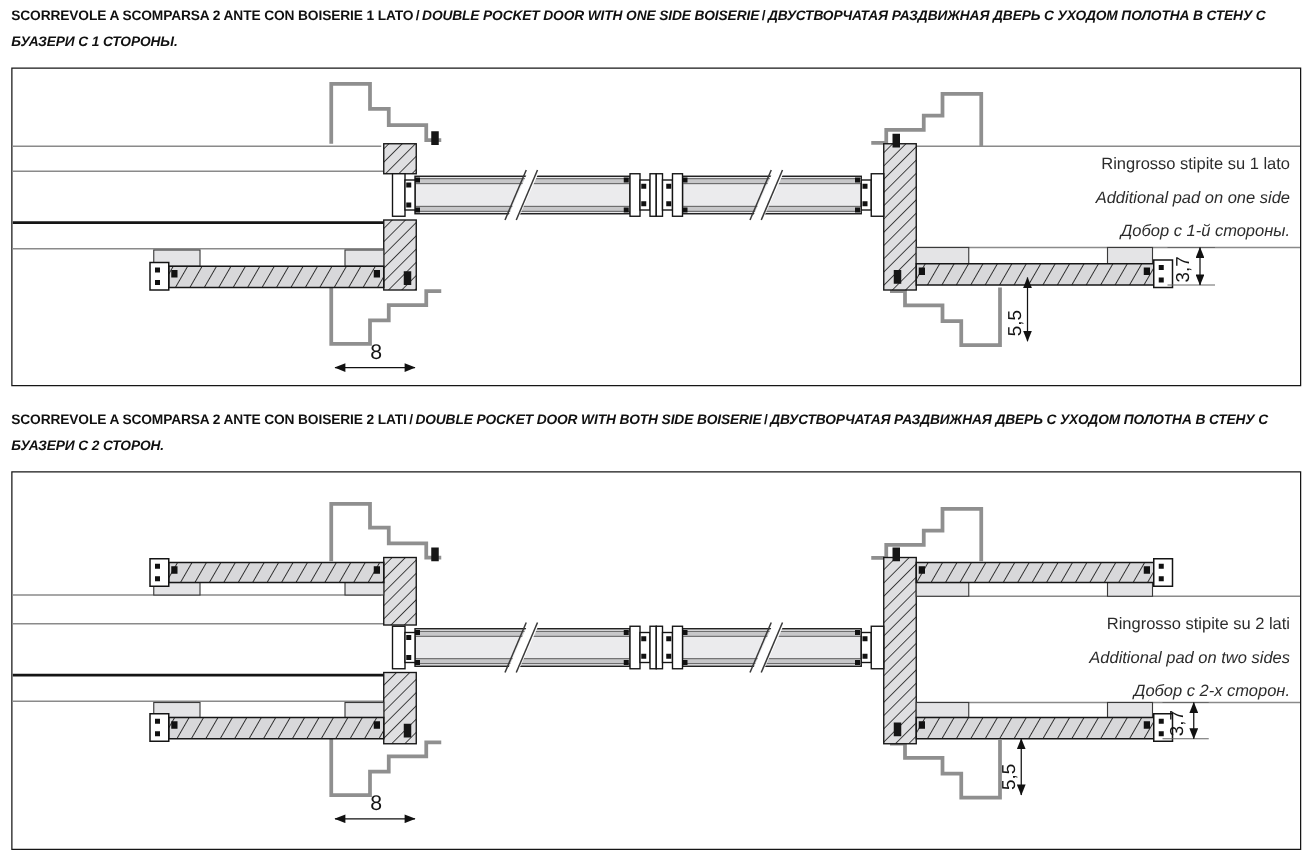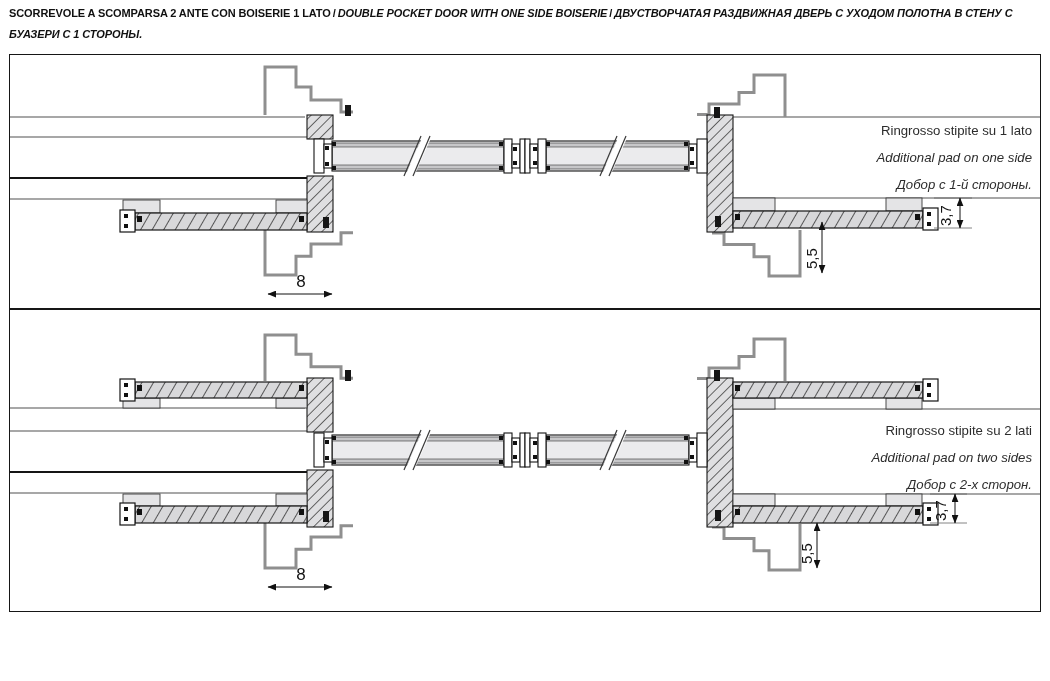--- a/index.html
+++ b/index.html
@@ -132,20 +132,21 @@
         <line x1="924" y1="143" x2="962" y2="143" stroke="#666" stroke-width="0.8"></line>
         <line x1="924" y1="173" x2="962" y2="173" stroke="#666" stroke-width="0.8"></line>
         <line x1="950" y1="143" x2="950" y2="173" stroke="#111" stroke-width="1" marker-start="url(#ar0)" marker-end="url(#ar0)"></line>
         <text class="dim-rot" text-anchor="start" transform="translate(941,171) rotate(-90)">3,7</text>
         <text x="1022" y="80" class="note" text-anchor="end">Ringrosso stipite su 1 lato</text>
         <text x="1022" y="107" class="note note-i" text-anchor="end">Additional pad on one side</text>
         <text x="1022" y="134" class="note note-i" text-anchor="end">Добор с 1-й стороны.</text>
       </svg>
   </div>
 
+  <p class="title t2"><span class="t-it">SCORREVOLE A SCOMPARSA 2 ANTE CON BOISERIE 2 LATI</span><span class="t-sep">/</span><span class="t-lat">DOUBLE POCKET DOOR WITH BOTH SIDE BOISERIE</span><span class="t-sep">/</span><span class="t-lat">ДВУСТВОРЧАТАЯ РАЗДВИЖНАЯ ДВЕРЬ С УХОДОМ ПОЛОТНА В СТЕНУ С БУАЗЕРИ С 2 СТОРОН.</span></p>
 
   <div class="panel">
     <svg id="svg2" width="1030" height="301" viewBox="0 0 1030 301">
         <defs>
           <pattern id="hj1" width="7.5" height="7.5" patternUnits="userSpaceOnUse" patternTransform="rotate(45)">
             <rect x="0" y="0" width="7.5" height="7.5" fill="#dfdfe1"></rect>
             <line x1="0" y1="0" x2="0" y2="7.5" stroke="#2d2d2d" stroke-width="1.4"></line>
           </pattern>
           <pattern id="hb1" width="10" height="10" patternUnits="userSpaceOnUse" patternTransform="rotate(30)">
             <rect x="0" y="0" width="10" height="10" fill="#d8d8da"></rect>

